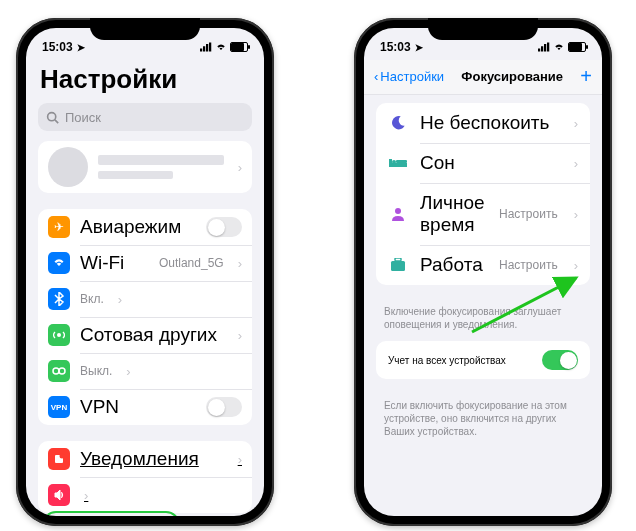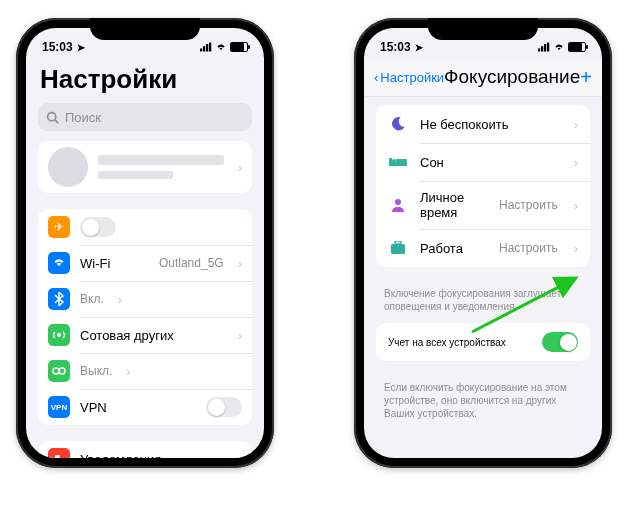--- a/index.html
+++ b/index.html
@@ -11,21 +11,21 @@
     position: relative;
     overflow: hidden;
   }
   .stage {
     display: flex;
     gap: 80px;
     padding: 18px 16px 0 16px;
   }
   .phone {
     width: 258px;
-    height: 450px;
+    height: 508px;
     background: #000;
     border-radius: 40px;
     padding: 10px;
     position: relative;
     box-shadow: inset 0 0 0 2px #333, 0 2px 6px rgba(0,0,0,.25);
   }
   .screen {
     width: 100%;
     height: 100%;
     background: #f2f2f7;
@@ -95,21 +95,21 @@
     left:42px; right:0; top:0;
     height:1px; background:#e3e3e8;
   }
   .app-icon {
     width: 22px; height: 22px;
     border-radius: 5px;
     display:flex;align-items:center;justify-content:center;
     flex-shrink:0;
     font-size:12px; color:#fff;
   }
-  .row-label { font-size: 13px; flex:1; color:#000;}
+  .row-label { font-size: 19px; flex:1; color:#000;}
   .row-value { font-size: 12px; color:#8e8e93;}
   .chevron { color:#c7c7cc; font-size:13px; margin-left:4px;}
   .toggle {
     width: 36px; height: 20px; border-radius: 10px;
     background:#e9e9eb; position:relative; flex-shrink:0;
   }
   .toggle .knob{
     width:17px;height:17px;background:#fff;border-radius:50%;
     position:absolute;top:1.5px;left:1.5px;
     box-shadow:0 1px 2px rgba(0,0,0,.25);
@@ -131,21 +131,21 @@
   }
 
   
   .navbar{
     display:flex;align-items:center;justify-content:space-between;
     padding:6px 10px 8px;
     border-bottom:1px solid #e3e3e8;
     background:#f6f6f8;
   }
   .nav-back{color:#007aff;font-size:13px;display:flex;align-items:center;gap:2px;}
-  .nav-title{font-size:19px;font-weight:400;text-align:center;}
+  .nav-title{font-size:13px;font-weight:700;text-align:center;}
   .nav-plus{color:#007aff;font-size:20px;font-weight:300;line-height:1;}
   .footer-note{
     font-size:10px;color:#8e8e93;padding:4px 20px 10px;line-height:1.3;
   }
   .mini-icon{
     width:20px;height:20px;display:flex;align-items:center;justify-content:center;
     font-size:13px;flex-shrink:0;
   }
   .row2{
     display:flex;align-items:center;padding:9px 12px;min-height:36px;gap:12px;
@@ -201,20 +201,21 @@
         <div class="blur-lines">
           <div class="blur-bar"></div>
           <div class="blur-bar short"></div>
         </div>
         <span class="chevron">›</span>
       </div>
 
       <div class="card">
         <div class="row bordered">
           <div class="app-icon" style="background:#ff9500">✈</div>
+          <span class="row-label">Авиарежим</span>
           <div class="toggle">
               <div class="knob"></div>
             </div>
         </div>
         <div class="row bordered">
           <div class="app-icon" style="background:#007aff">
             <svg width="12" height="12" viewBox="0 0 16 16">
                 <path d="M8 12 L5 9 Q8 6 11 9 Z M2 6 Q8 0 14 6 L12 8 Q8 4 4 8 Z" fill="#fff"></path>
               </svg>
           </div>
@@ -253,21 +254,21 @@
         </div>
         <div class="row bordered">
           <div class="app-icon" style="background:#007aff;font-size:8px;font-weight:700">VPN</div>
           <span class="row-label">VPN</span>
           <div class="toggle">
               <div class="knob"></div>
             </div>
         </div>
       </div>
 
-      <div class="card" style="position:relative;">
+      <div class="card" style="position:relative;text-decoration:underline;">
         <div class="row bordered">
           <div class="app-icon" style="background:#ff3b30">
             <svg width="12" height="12" viewBox="0 0 12 12">
                 <rect x="2" y="2" width="8" height="8" rx="1" fill="#fff"></rect>
                 <circle cx="9" cy="3" r="2.5" fill="#ff3b30"></circle>
               </svg>
           </div>
           <span class="row-label">Уведомления</span>
           <span class="chevron">›</span>
         </div>

